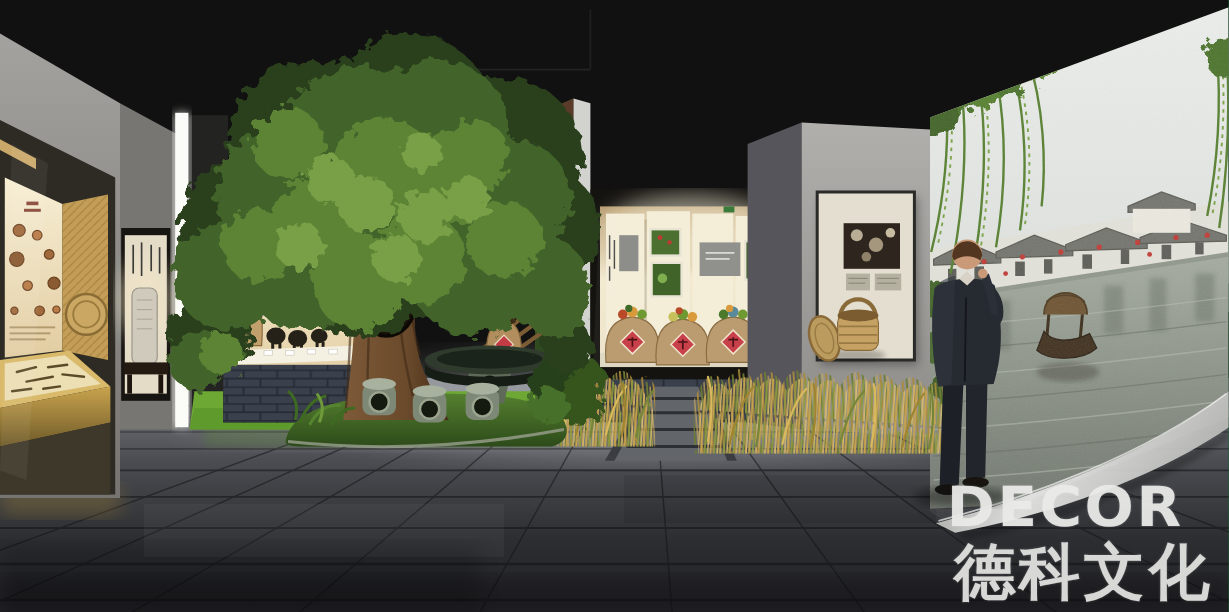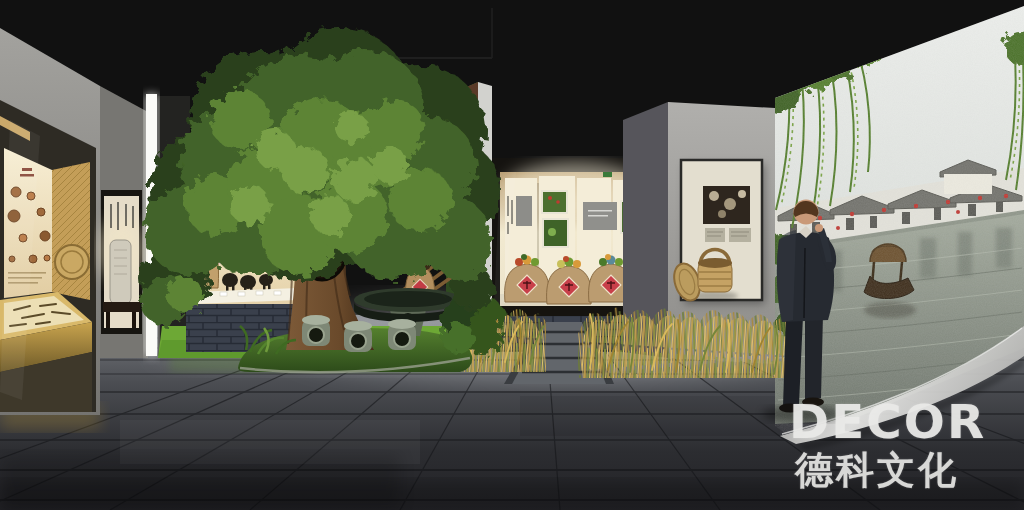--- a/index.html
+++ b/index.html
@@ -3,21 +3,21 @@
 <meta charset="utf-8">
 <style>
   html,body{margin:0;padding:0;background:#000;}
   .stage{position:relative;width:1024px;height:510px;overflow:hidden;background:#15803d;
          font-family:"DejaVu Sans",sans-serif;padding-left:32px;}
   .stage svg{position:absolute;left:0;top:0;display:block;}
   .wm{position:absolute;left:789px;top:399px;color:#eaeae8;opacity:.95;
       text-shadow:0 0 2px rgba(255,255,255,.28);}
   .wm-brand{font-family:"DejaVu Sans",sans-serif;font-weight:900;font-size:46px;line-height:1;
             letter-spacing:2px;transform:scaleX(1.05);transform-origin:left center;}
-  .wm-cjk{font-family:"DejaVu Sans",sans-serif;font-weight:700;font-size:38px;line-height:1.1;
+  .wm-cjk{font-family:"DejaVu Sans",sans-serif;font-weight:700;font-size:51px;line-height:1.1;
           letter-spacing:3px;margin:5px 0 0 6px;color:#e2e2e0;}
 </style>
 </head>
 <body>
 
 <div class="stage">
 <svg width="1024" height="510" viewBox="0 0 1024 510" xmlns="http://www.w3.org/2000/svg">
 <defs>
   <linearGradient id="floorG" x1="0" y1="0" x2="0" y2="1">
     <stop offset="0" stop-color="#7e8186"></stop>

